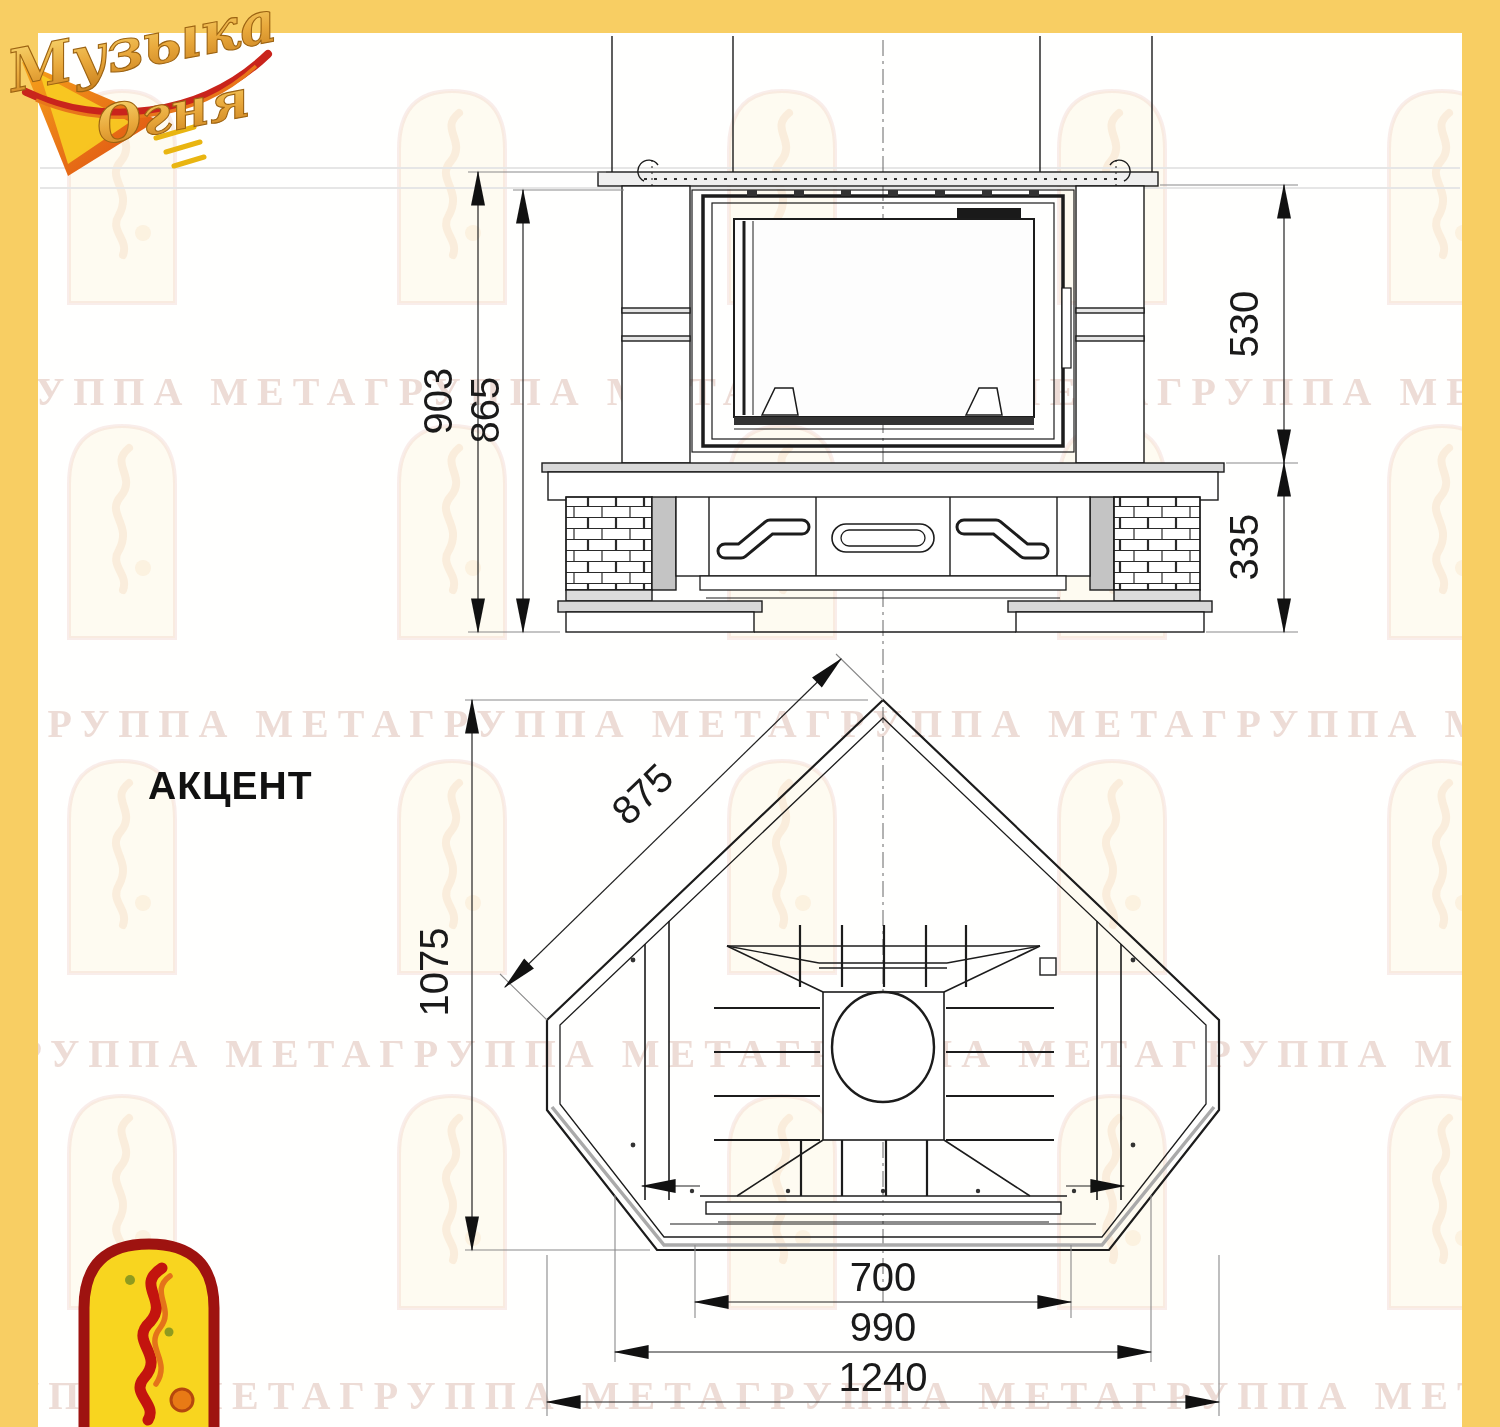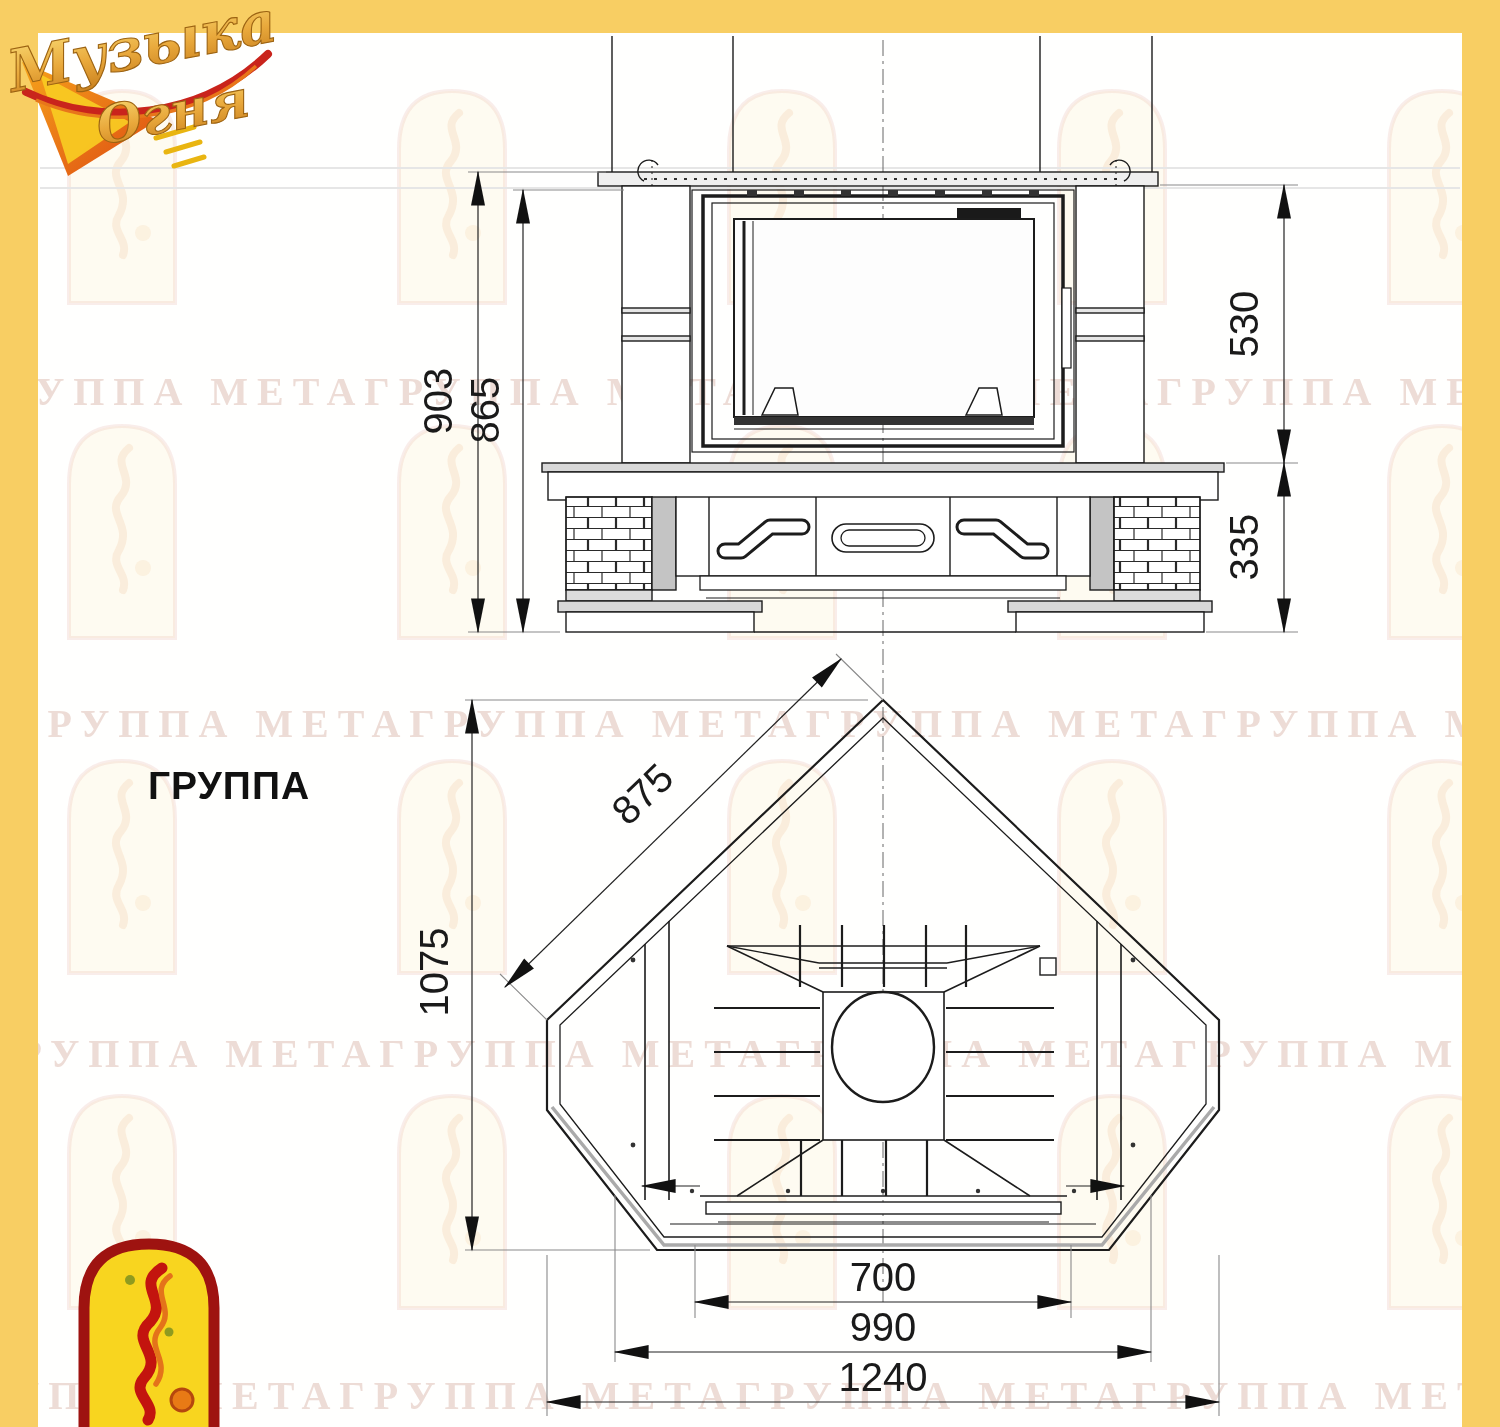--- a/index.html
+++ b/index.html
@@ -324,21 +324,21 @@
           <path d="M547,1402H1219" marker-start="url(#arw)" marker-end="url(#arw)"></path>
         </g>
         <text class="dimtext" text-anchor="middle" transform="translate(448,972) rotate(-90)">1075</text>
         <text class="dimtext" text-anchor="middle" transform="translate(652,804) rotate(-44)">875</text>
         <text class="dimtext" text-anchor="middle" x="883" y="1291">700</text>
         <text class="dimtext" text-anchor="middle" x="883" y="1341">990</text>
         <text class="dimtext" text-anchor="middle" x="883" y="1391">1240</text>
       </g>
     </svg>
 
-    <div class="model-title" style="left:110px;top:731px">ГРУППА</div>
+    <div class="model-title" style="left:110px;top:731px">АКЦЕНТ</div>
   </div>
 
   <svg class="brand-logo" width="280" height="190" viewBox="0 0 280 190">
     <defs>
       <linearGradient id="lgGold" x1="0" y1="0" x2="0" y2="1">
         <stop offset="0" stop-color="#F9DB74"></stop>
           <stop offset="0.55" stop-color="#E9A93C"></stop>
           <stop offset="1" stop-color="#C9801E"></stop>
       </linearGradient>
       <linearGradient id="lgFire" x1="0" y1="0" x2="1" y2="1">

